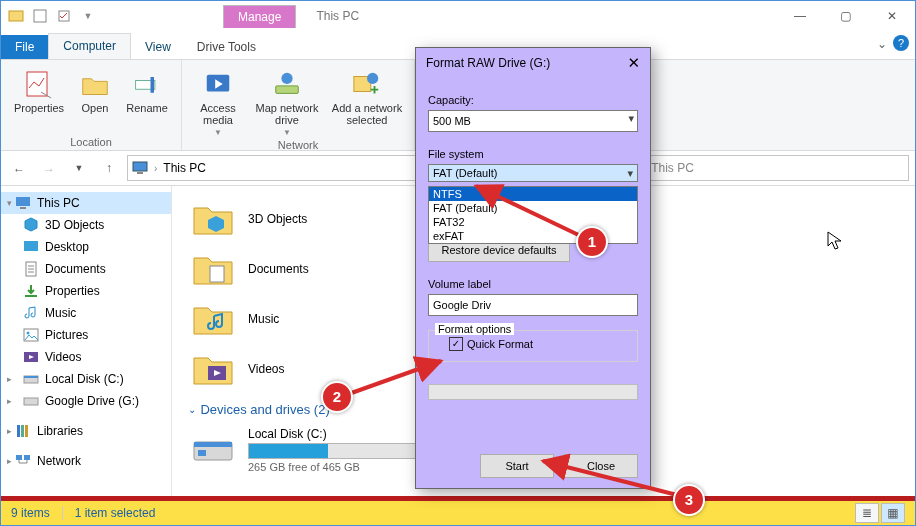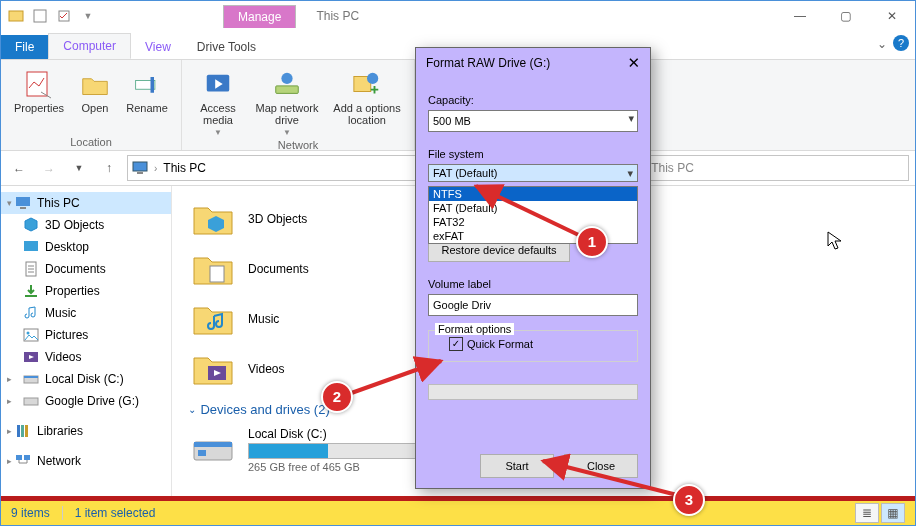--- a/index.html
+++ b/index.html
@@ -5,21 +5,21 @@
 html,body{margin:0;padding:0;font-family:"Segoe UI",Arial,sans-serif;font-size:12px;background:#fff;color:#000;overflow:hidden}
 .window{width:916px;height:526px;border:1px solid #4a90d9;box-sizing:border-box;position:relative;background:#fff}
 .titlebar{height:30px;background:#fff;display:flex;align-items:center}
 .qat{display:flex;align-items:center;padding:0 4px;gap:2px}
 .qat .qi{width:22px;height:22px;display:flex;align-items:center;justify-content:center;cursor:default}
 .titlebar .mtab{background:#d877c9;color:#fff;padding:4px 14px;margin-left:120px;border:1px solid #bbb;border-bottom:none}
 .titlebar .wtitle{margin-left:20px;color:#777}
 .wctrl{margin-left:auto;display:flex}
 .wctrl div{width:46px;height:30px;display:flex;align-items:center;justify-content:center;color:#555}
 .tabs{height:28px;display:flex;align-items:flex-end;background:#fff;border-bottom:1px solid #dadada;position:relative}
-.tabs .tab{padding:5px 14px;color:#8b5cf6;cursor:default}
+.tabs .tab{padding:5px 14px;color:#0c4a6e;cursor:default}
 .tabs .file{background:#1979ca;color:#fff}
 .tabs .active{background:#f5f6f7;border:1px solid #dadada;border-bottom:1px solid #f5f6f7}
 .tabs .drivetools{padding:5px 12px;color:#444;margin-left:0}
 .tabs .collapse{position:absolute;right:28px;top:6px;color:#666}
 .tabs .help{position:absolute;right:6px;top:4px;width:16px;height:16px;border-radius:50%;background:#1979ca;color:#fff;display:flex;align-items:center;justify-content:center;font-size:11px}
 .ribbon{height:90px;background:#f5f6f7;border-bottom:1px solid #dadada;display:flex}
 .rgroup{border-right:1px solid #e0e0e0;padding:4px 8px 2px;display:flex;flex-direction:column}
 .rgroup .btns{display:flex;gap:4px;flex:1;align-items:flex-start}
 .rgroup .lbl{text-align:center;color:#666;font-size:11px;padding-top:2px}
 .rbtn{width:60px;display:flex;flex-direction:column;align-items:center;gap:2px;padding-top:4px;text-align:center;font-size:11px;color:#333}
@@ -171,21 +171,21 @@
             <span style="font-size:8px;color:#888">▼</span>
           </div>
         <div class="rbtn" style="width:78px">
             <div class="ic">
               <svg viewBox="0 0 32 32" width="30" height="30">
                 <rect x="2" y="8" width="18" height="16" fill="#f7d774" stroke="#c89b2a"></rect>
                 <circle cx="22" cy="10" r="6" fill="#4a90d9"></circle>
                 <path d="M20 22h8M24 18v8" stroke="#3a9a3a" stroke-width="2"></path>
               </svg>
             </div>
-            <span>Add a options location</span>
+            <span>Add a network selected</span>
           </div>
       </div>
       <div class="lbl">Network</div>
     </div>
     <div class="rgroup" style="border-right:none">
       <div class="btns">
         <div class="rbtn" style="width:50px">
             <div class="ic">
               <svg viewBox="0 0 32 32" width="30" height="30">
                 <circle cx="16" cy="16" r="10" fill="#3a79c7"></circle>

